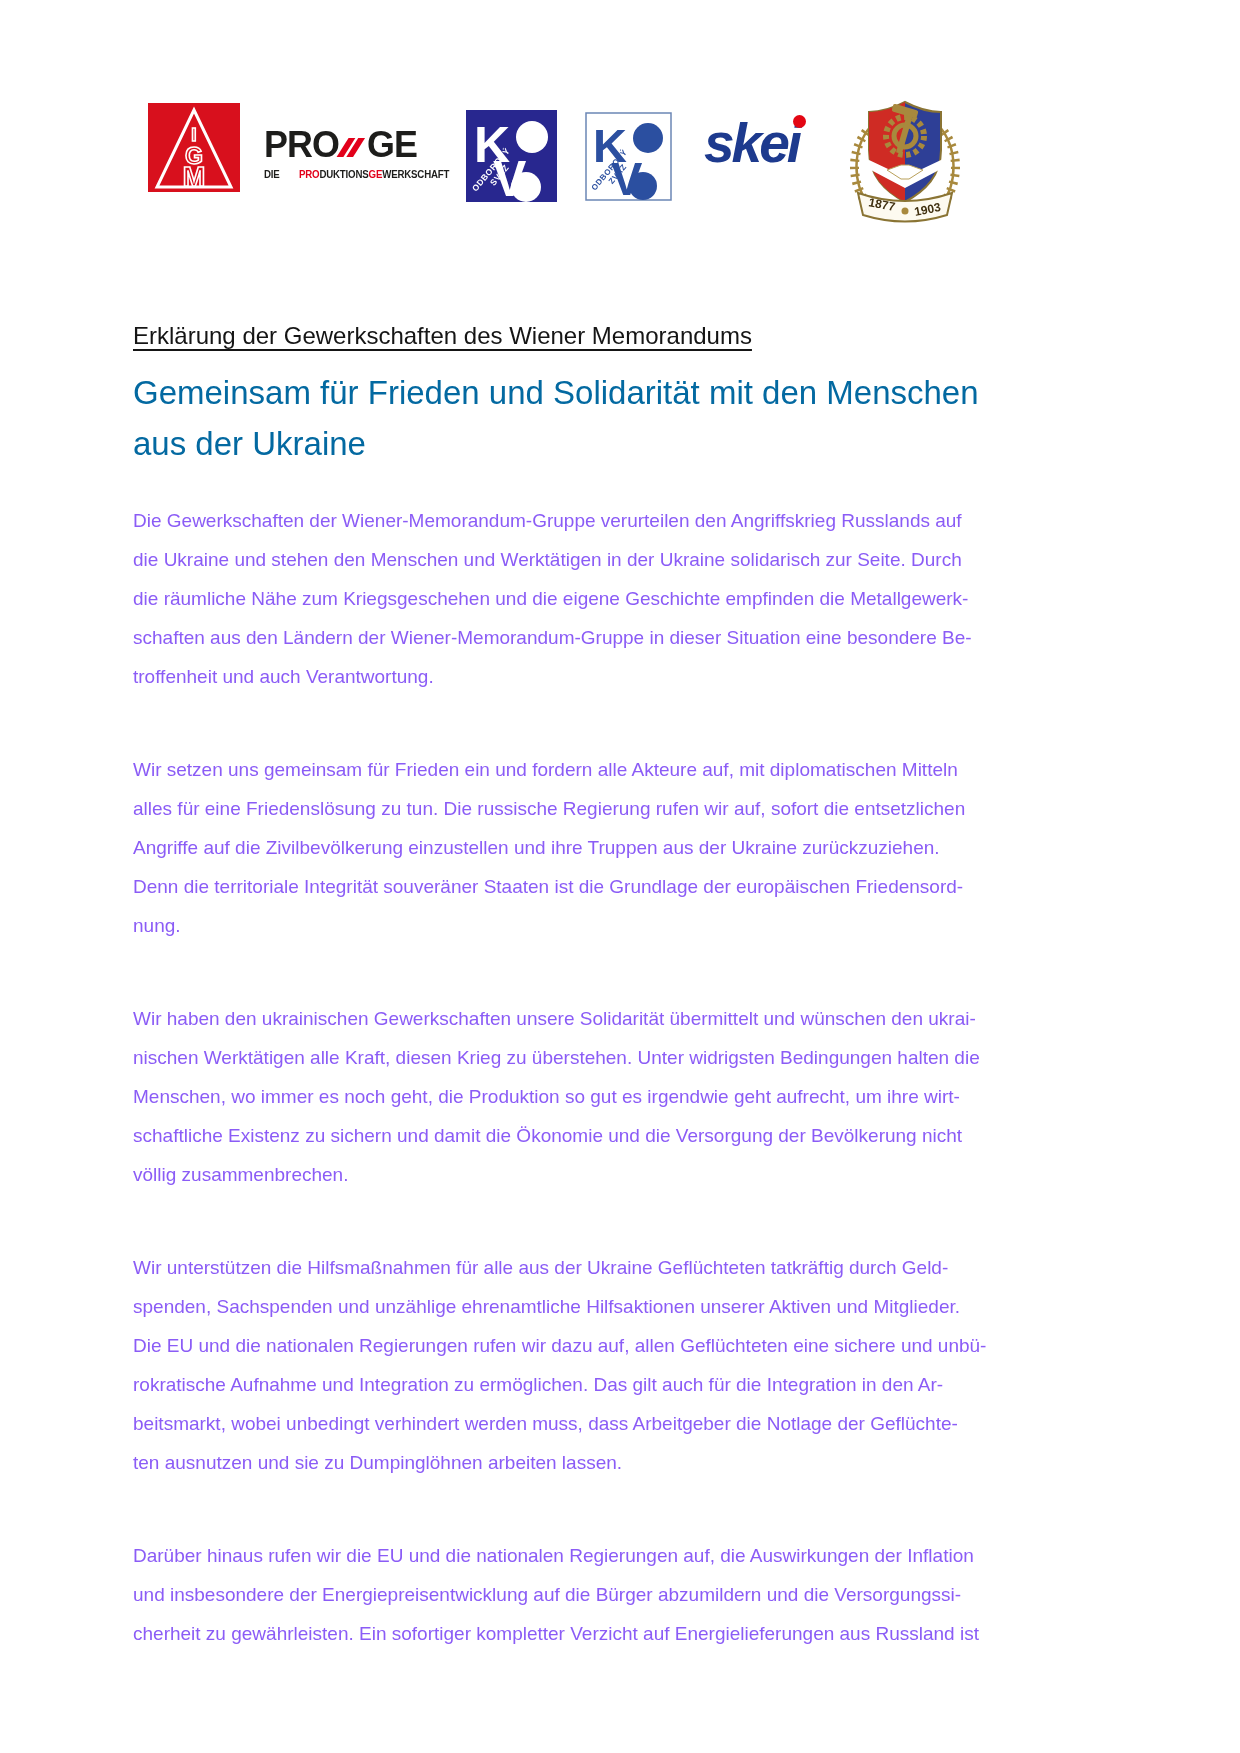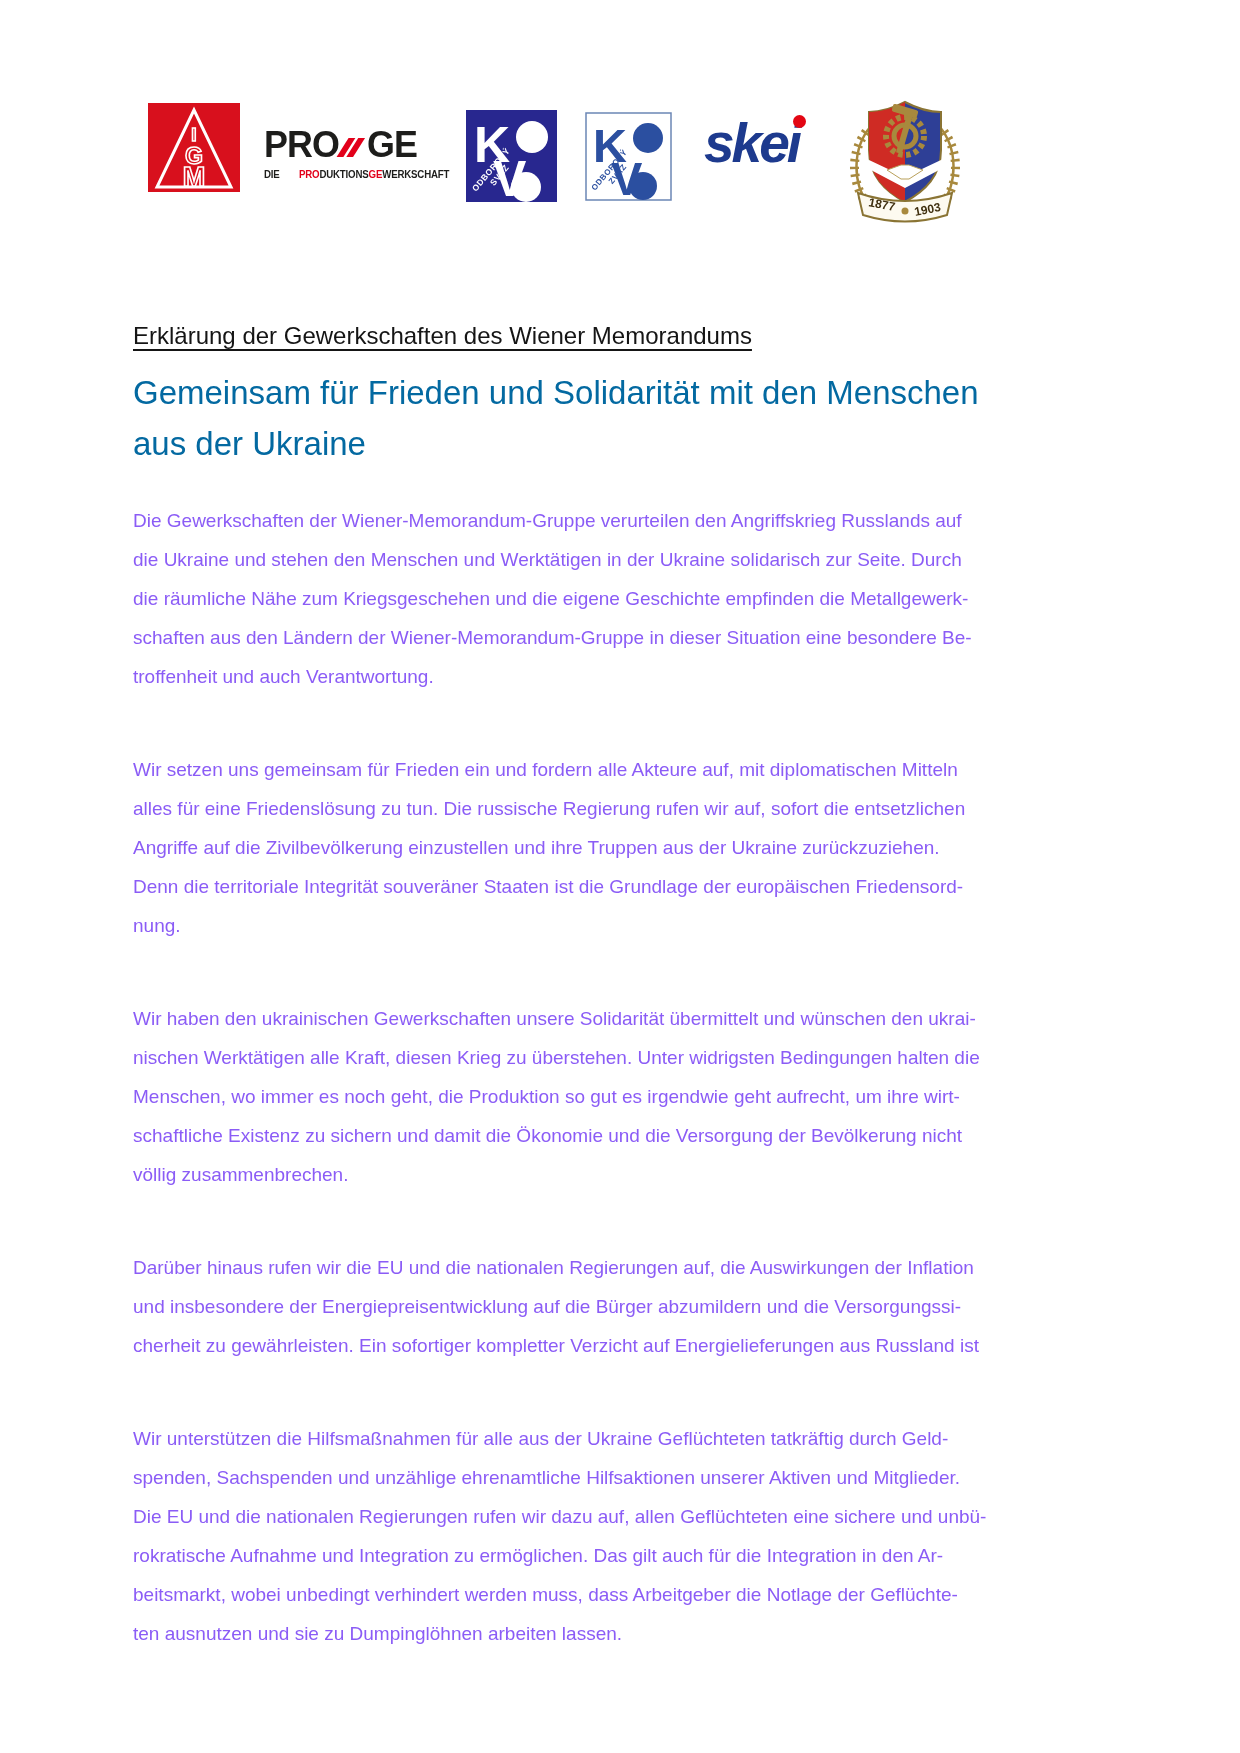--- a/index.html
+++ b/index.html
@@ -169,25 +169,25 @@
       <p>Wir setzen uns gemeinsam für Frieden ein und fordern alle Akteure auf, mit diplomatischen Mitteln
 alles für eine Friedenslösung zu tun. Die russische Regierung rufen wir auf, sofort die entsetzlichen
 Angriffe auf die Zivilbevölkerung einzustellen und ihre Truppen aus der Ukraine zurückzuziehen.
 Denn die territoriale Integrität souveräner Staaten ist die Grundlage der europäischen Friedensord-
 nung.</p>
       <p>Wir haben den ukrainischen Gewerkschaften unsere Solidarität übermittelt und wünschen den ukrai-
 nischen Werktätigen alle Kraft, diesen Krieg zu überstehen. Unter widrigsten Bedingungen halten die
 Menschen, wo immer es noch geht, die Produktion so gut es irgendwie geht aufrecht, um ihre wirt-
 schaftliche Existenz zu sichern und damit die Ökonomie und die Versorgung der Bevölkerung nicht
 völlig zusammenbrechen.</p>
-      <p>Darüber hinaus rufen wir die EU und die nationalen Regierungen auf, die Auswirkungen der Inflation
-und insbesondere der Energiepreisentwicklung auf die Bürger abzumildern und die Versorgungssi-
-cherheit zu gewährleisten. Ein sofortiger kompletter Verzicht auf Energielieferungen aus Russland ist</p>
       <p>Wir unterstützen die Hilfsmaßnahmen für alle aus der Ukraine Geflüchteten tatkräftig durch Geld-
 spenden, Sachspenden und unzählige ehrenamtliche Hilfsaktionen unserer Aktiven und Mitglieder.
 Die EU und die nationalen Regierungen rufen wir dazu auf, allen Geflüchteten eine sichere und unbü-
 rokratische Aufnahme und Integration zu ermöglichen. Das gilt auch für die Integration in den Ar-
 beitsmarkt, wobei unbedingt verhindert werden muss, dass Arbeitgeber die Notlage der Geflüchte-
 ten ausnutzen und sie zu Dumpinglöhnen arbeiten lassen.</p>
+      <p>Darüber hinaus rufen wir die EU und die nationalen Regierungen auf, die Auswirkungen der Inflation
+und insbesondere der Energiepreisentwicklung auf die Bürger abzumildern und die Versorgungssi-
+cherheit zu gewährleisten. Ein sofortiger kompletter Verzicht auf Energielieferungen aus Russland ist</p>
     </div>
   </div>
 
 </div>
 
 </body></html>

